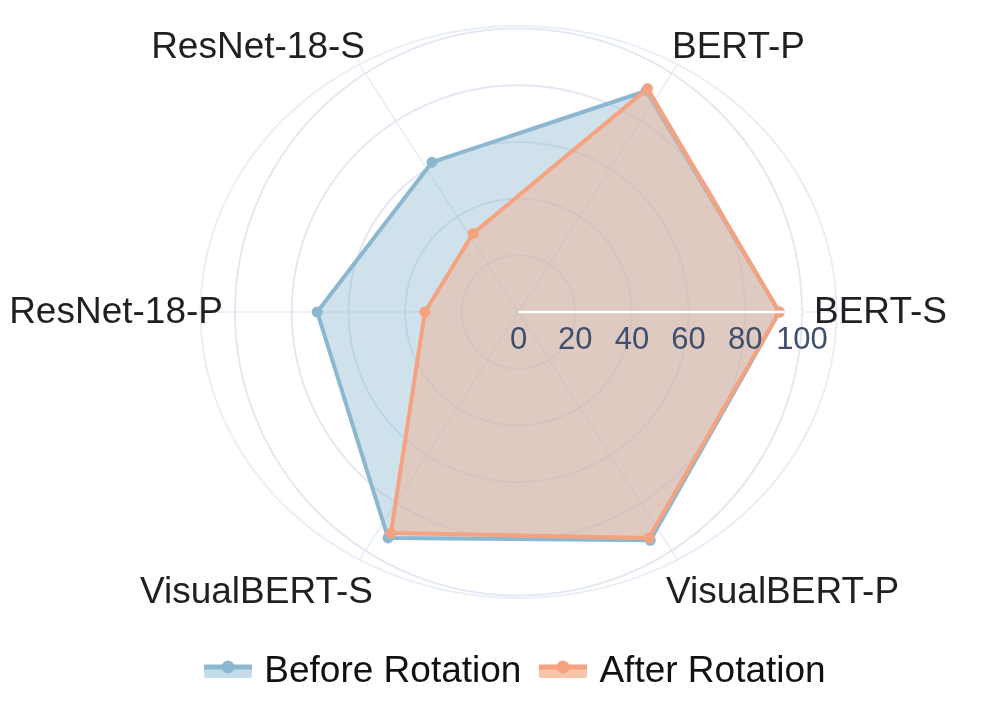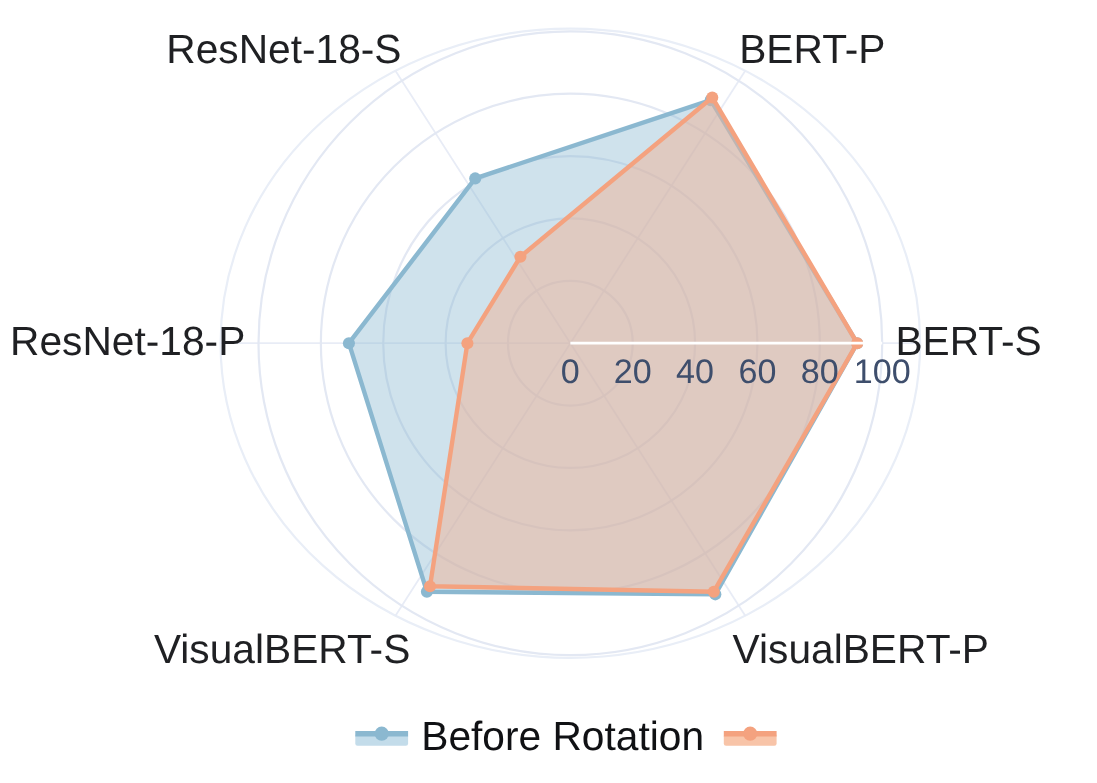--- a/index.html
+++ b/index.html
@@ -84,14 +84,15 @@
         <circle cx="25" cy="9" r="6.5" fill="#8bb8d0"></circle>
       </svg>
     <span class="legend-label">Before Rotation</span>
   </div>
   <div class="legend-item">
     <svg class="legend-swatch" id="swatch-1" width="50" height="23" viewBox="0 0 50 23">
         <rect x="1" y="9" width="48" height="11" rx="2" fill="#f8c4a8"></rect>
         <line x1="1" y1="9" x2="49" y2="9" stroke="#f4a27f" stroke-width="5"></line>
         <circle cx="25" cy="9" r="6.5" fill="#f4a27f"></circle>
       </svg>
+    <span class="legend-label">After Rotation</span>
   </div>
 </div>
 
 </body></html>

